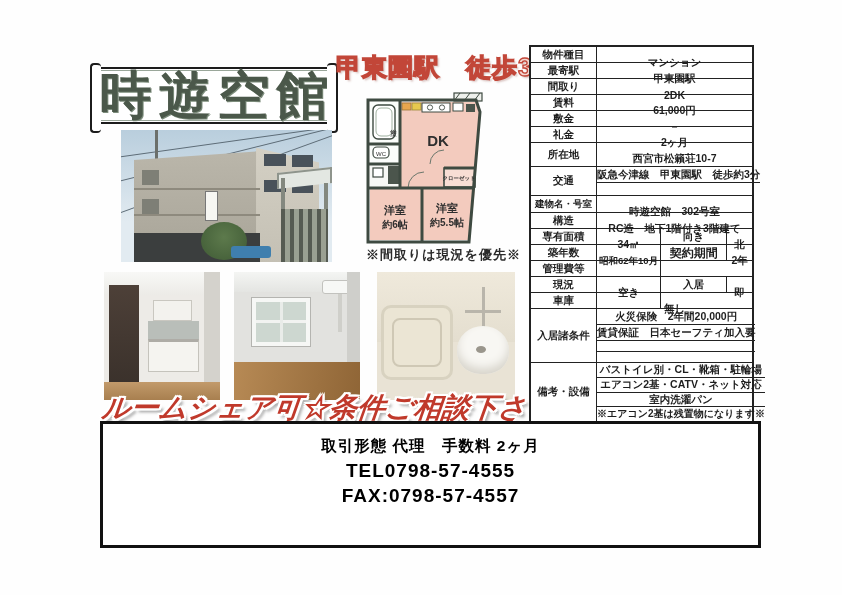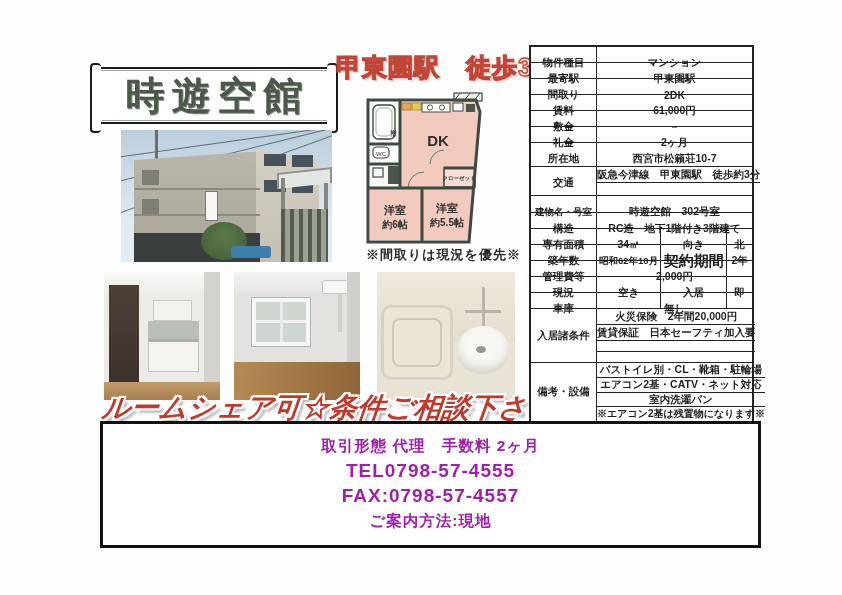--- a/index.html
+++ b/index.html
@@ -7,21 +7,21 @@
   #page{position:relative;width:842px;height:595px;background:#fefefe;margin:0 auto;overflow:hidden;}
 
   
   .banner{position:absolute;left:96px;top:67px;width:236px;height:57px;background:#fff;
     border:2px solid #1c1c1c;box-shadow:inset 0 0 0 1px #fff, inset 0 0 0 2px #9aa79a;
     display:flex;align-items:center;justify-content:center;}
   .banner:before,.banner:after{content:"";position:absolute;top:-6px;width:9px;height:66px;
     border:2px solid #1c1c1c;background:#fff;border-radius:4px;}
   .banner:before{left:-8px;border-right:none;}
   .banner:after{right:-8px;border-left:none;}
-  .banner-text{font-size:39px;font-weight:bold;letter-spacing:7px;color:#4b584a;
+  .banner-text{font-size:52px;font-weight:bold;letter-spacing:7px;color:#4b584a;
     text-shadow:1px 1px 0 #7d8d7c;white-space:nowrap;padding-left:7px;text-align:center;}
 
   
   .h-top{position:absolute;left:336px;top:51px;font-size:25px;font-weight:bold;white-space:nowrap;
     color:#f4d7d0;-webkit-text-stroke:1.4px #c24638;text-shadow:2px 2px 2px rgba(150,90,80,.35);letter-spacing:1px;}
   .h-bottom{position:absolute;left:102px;top:389px;width:430px;text-align:center;font-size:28px;font-weight:bold;
     font-style:italic;color:#c0392b;letter-spacing:0px;white-space:nowrap;transform:skewX(-6deg);
     text-shadow:-2px -2px 0 #fff,2px -2px 0 #fff,-2px 2px 0 #fff,2px 2px 0 #fff,0 -2px 0 #fff,0 2px 0 #fff,
       -2px 0 0 #fff,2px 0 0 #fff,4px 4px 3px rgba(90,90,90,.55);}
 
@@ -75,38 +75,38 @@
   
   #plan{position:absolute;left:348px;top:92px;}
   .plan-note{position:absolute;left:366px;top:246px;font-size:13px;font-weight:bold;color:#2a2a2a;letter-spacing:1px;white-space:nowrap;}
 
   
   .ptable{position:absolute;left:529px;top:45px;width:225px;border:2px solid #222;background:#fff;
     font-size:10.5px;color:#1e1e1e;font-weight:bold;}
   .prow{display:flex;border-bottom:1px solid #222;align-items:stretch;}
   .prow:last-child{border-bottom:none;}
   .plabel{width:66px;min-width:66px;border-right:1px solid #222;display:flex;align-items:center;justify-content:center;
-    text-align:center;padding:16px 1px;}
+    text-align:center;padding:8px 1px;}
   .pvalue{flex:1;display:flex;align-items:center;justify-content:center;text-align:center;padding:16px 2px;white-space:nowrap;}
   .pv1{flex:0 0 64px;border-right:1px solid #222;}
   .pl2{flex:0 0 46px;border-right:1px solid #222;}
   .h16{height:16px;} .h17{height:17px;} .h24{height:24px;}
   .psub{flex:1;display:flex;flex-direction:column;}
   .sl{display:flex;align-items:center;justify-content:center;border-bottom:1px solid #222;text-align:left;white-space:nowrap;}
   .sl:last-child{border-bottom:none;}
 
   
   .bottom-box{position:absolute;left:100px;top:421px;width:661px;height:127px;border:3px solid #111;display:flex;background:#fff;}
   .agency{width:419px;border-right:3px solid #111;padding:13px 8px 0 14px;}
   .agency div{font-weight:bold;color:#111;}
   .ag1{font-size:16px;letter-spacing:1px;}
   .ag2{font-size:16px;margin-top:5px;letter-spacing:1px;}
   .ag3{font-size:15px;margin-top:6px;}
   .ag4{font-size:15px;margin-top:6px;letter-spacing:1px;}
-  .deal{flex:1;text-align:center;padding-top:12px;font-weight:bold;color:#a21caf;}
+  .deal{flex:1;text-align:center;padding-top:12px;font-weight:bold;color:#000000;}
   .dl1{font-size:15.5px;letter-spacing:1px;}
   .dl2,.dl3{font-size:19px;letter-spacing:1px;margin-top:3px;}
   .dl4{font-size:15.5px;margin-top:4px;letter-spacing:1px;}
 </style>
 </head>
 <body>
 
 <div id="page">
 
   <div class="banner">
@@ -278,26 +278,25 @@
       </div>
     <div class="prow h16">
       <div class="plabel">専有面積</div>
       <div class="pvalue pv1">34㎡</div>
       <div class="plabel pl2" style="border-right:1px solid #222;">向き</div>
       <div class="pvalue">北</div>
     </div>
     <div class="prow h16">
       <div class="plabel">築年数</div>
       <div class="pvalue pv1" style="font-size:9.5px;">昭和62年10月</div>
-      <div class="plabel pl2" style="font-size:15px;border-right:1px solid #222;">契約期間</div>
+      <div class="plabel pl2" style="font-size:12px;border-right:1px solid #222;">契約期間</div>
       <div class="pvalue">2年</div>
     </div>
     <div class="prow h16">
         <div class="plabel">管理費等</div>
-        <div class="pvalue">2,000円</div>
       </div>
     <div class="prow h16">
       <div class="plabel">現況</div>
       <div class="pvalue pv1">空き</div>
       <div class="plabel pl2" style="border-right:1px solid #222;">入居</div>
       <div class="pvalue">即</div>
     </div>
     <div class="prow h16">
         <div class="plabel">車庫</div>
         <div class="pvalue">無し</div>
@@ -320,17 +319,16 @@
         <div class="sl" style="flex:1;font-size:10px;">※エアコン2基は残置物になります※</div>
       </div>
     </div>
   </div>
 
   <div class="bottom-box">
     <div class="deal">
       <div class="dl1">取引形態 代理　手数料 2ヶ月</div>
       <div class="dl2">TEL0798-57-4555</div>
       <div class="dl3">FAX:0798-57-4557</div>
-      <div class="dl4">ご案内方法:現地</div>
     </div>
   </div>
 
 </div>
 
 </body></html>

